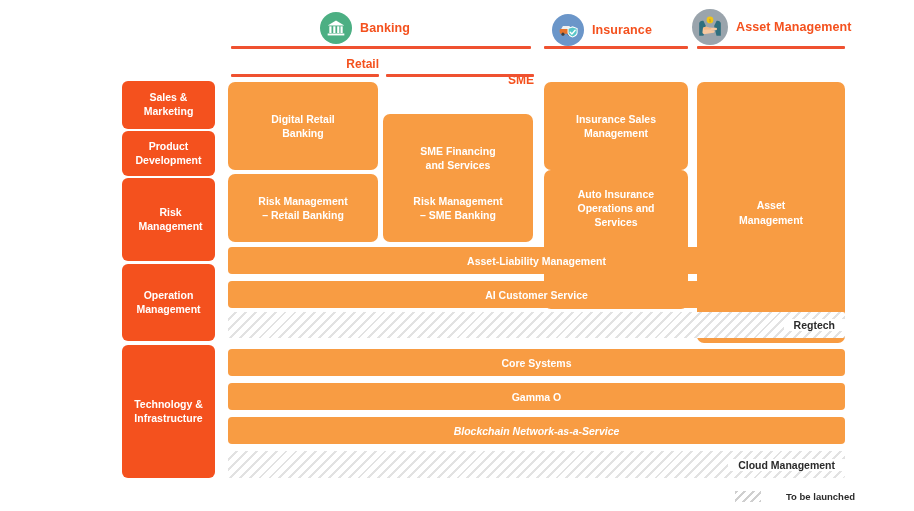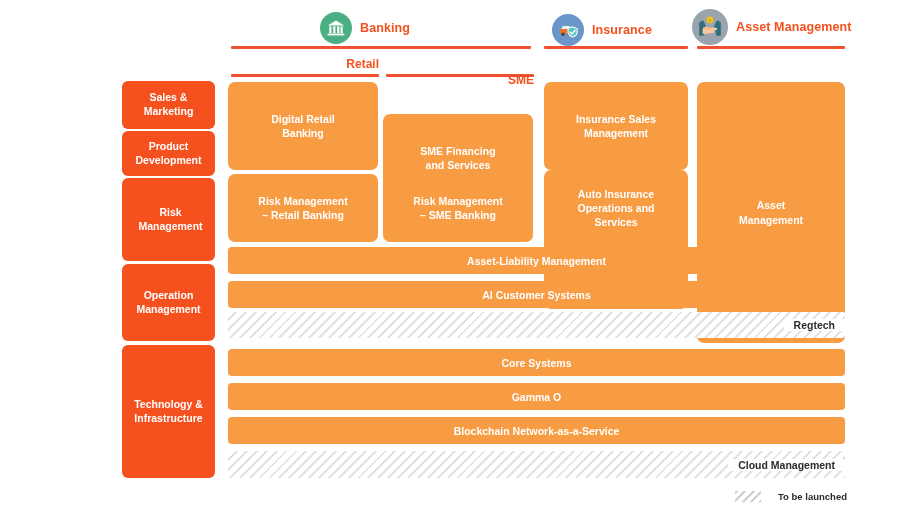--- a/index.html
+++ b/index.html
@@ -66,21 +66,21 @@
        #ffffff 2px, #ffffff 7px);
     color:#2b2b2b;font-size:10.5px;font-weight:bold;
     display:flex;align-items:center;justify-content:flex-end;text-align:center;
     border-radius:2px;
   }
   .hatch .ht{
     background:#ffffff;padding:0 10px;
   }
 
   
-  .legend{position:absolute;display:flex;align-items:center;gap:17px;}
+  .legend{position:absolute;display:flex;align-items:center;gap:25px;}
   .legend-swatch{
     width:26px;height:11px;
     background-color:#ffffff;
     background-image:repeating-linear-gradient(
        -45deg,
        #cfcfcf 0px, #cfcfcf 2px,
        #ffffff 2px, #ffffff 6px);
   }
   .legend-text{font-size:9.5px;font-weight:bold;color:#2b2b2b;white-space:nowrap;}
 </style>
@@ -172,29 +172,29 @@
 
   <div class="cap" style="left:228px;top:174px;width:150px;height:68px;white-space:pre-line;">Risk Management
 – Retail Banking</div>
   <div class="cap" style="left:383px;top:174px;width:150px;height:68px;white-space:pre-line;">Risk Management
 – SME Banking</div>
   <div class="cap" style="left:544px;top:174px;width:144px;height:68px;white-space:pre-line;">Auto Insurance
 Operations and
 Services</div>
 
   <div class="bar" style="left:228px;top:247px;width:617px;height:27px;">Asset-Liability Management</div>
-  <div class="bar" style="left:228px;top:281px;width:617px;height:27px;">AI Customer Systems</div>
+  <div class="bar" style="left:228px;top:281px;width:617px;height:27px;">AI Customer Service</div>
 
   <div class="hatch" style="left:228px;top:312px;width:617px;height:26px;">
     <span class="ht">Regtech</span>
   </div>
 
   <div class="bar" style="left:228px;top:349px;width:617px;height:27px;">Core Systems</div>
   <div class="bar" style="left:228px;top:383px;width:617px;height:27px;">Gamma O</div>
-  <div class="bar" style="left:228px;top:417px;width:617px;height:27px;">Blockchain Network-as-a-Service</div>
+  <div class="bar" style="left:228px;top:417px;width:617px;height:27px;font-style:italic;">Blockchain Network-as-a-Service</div>
 
   <div class="hatch" style="left:228px;top:451px;width:617px;height:27px;">
     <span class="ht">Cloud Management</span>
   </div>
 
   <div class="legend" style="left:735px;top:491px;">
     <span class="legend-swatch"></span>
     <span class="legend-text">To be launched</span>
   </div>
 

